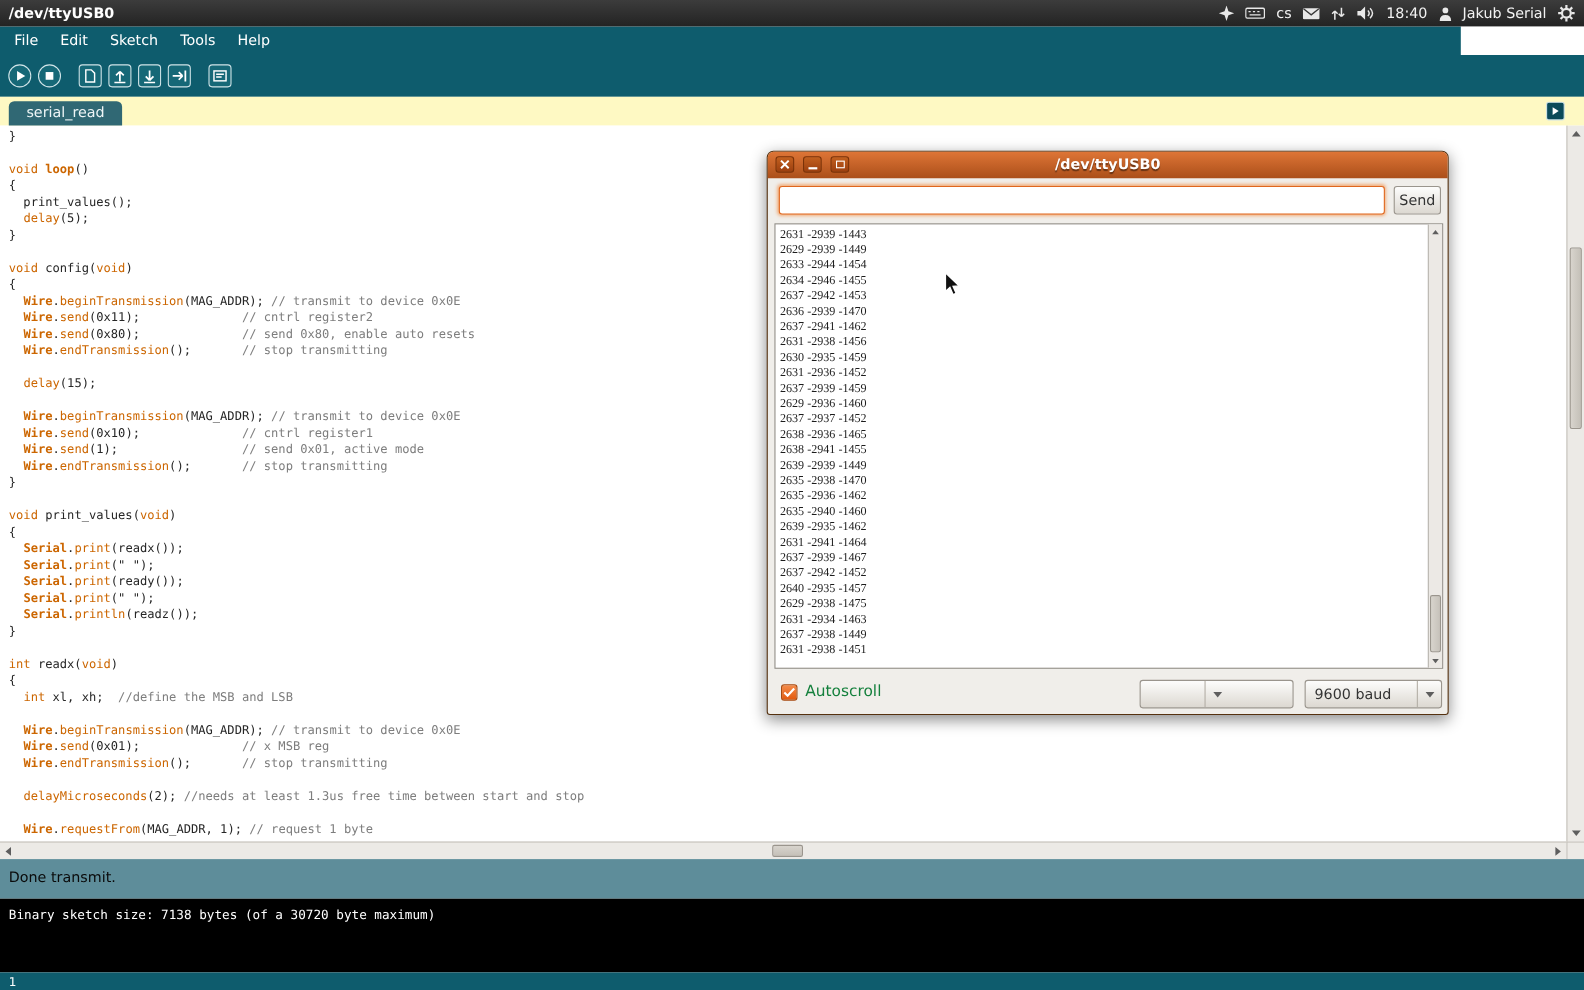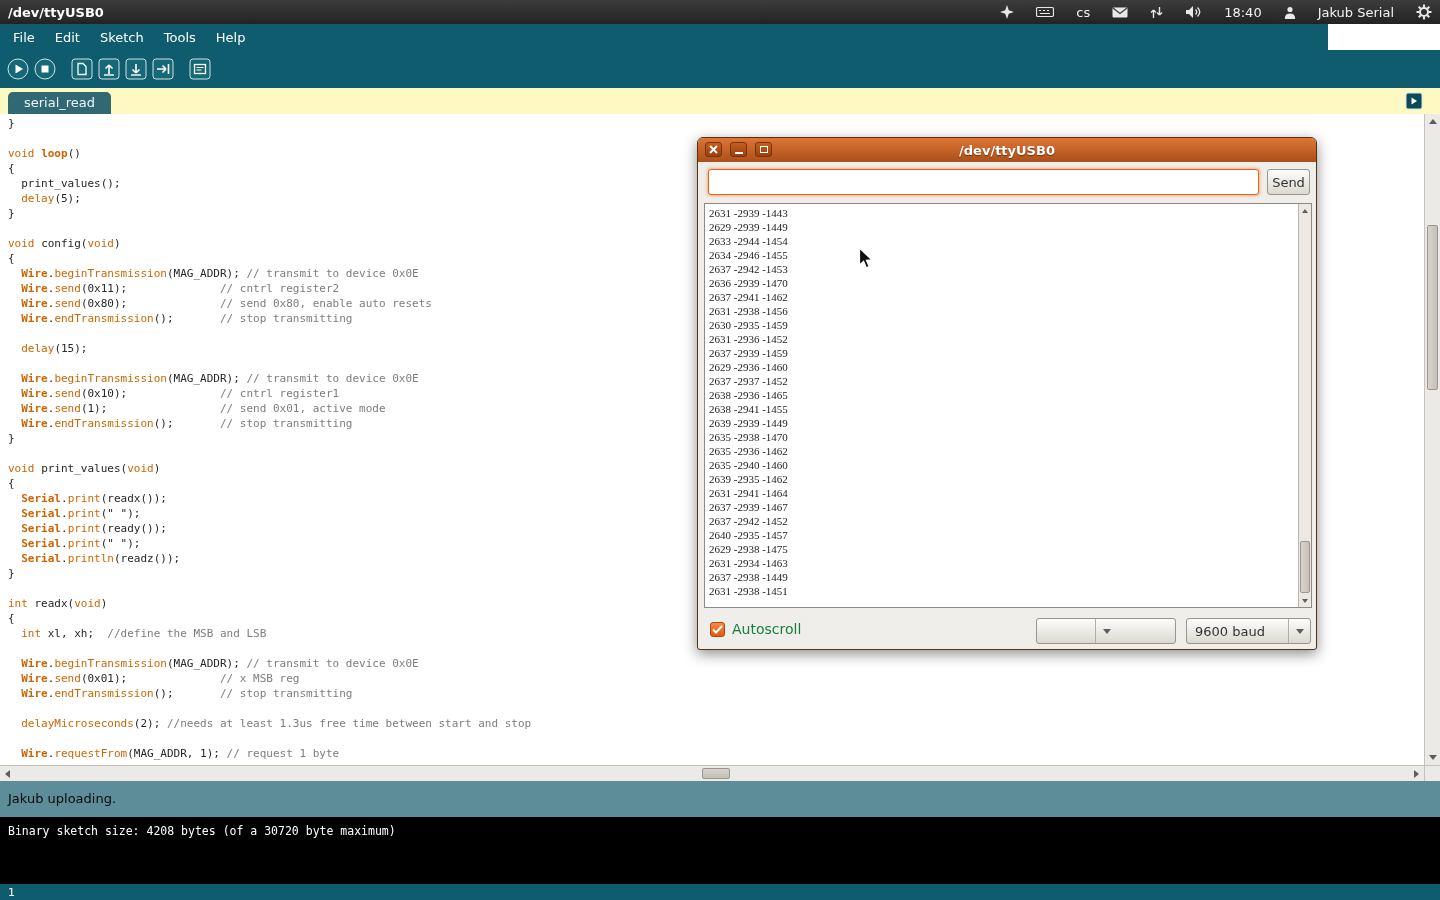--- a/index.html
+++ b/index.html
@@ -3,21 +3,21 @@
 <meta charset="utf-8">
 <style>
   *{box-sizing:border-box;margin:0;padding:0;}
   html,body{width:1440px;height:900px;}
   body{font-family:"DejaVu Sans",sans-serif;position:relative;overflow:hidden;background:#fff;}
 
   
   #sysbar{position:absolute;left:0;top:0;width:1440px;height:24px;
     background:linear-gradient(#3c3c3c,#232323);display:flex;align-items:center;color:#ededed;z-index:5;}
   #sys-title{font-weight:bold;font-size:13px;margin-left:8px;color:#fff;}
-  #sys-tray{margin-left:auto;display:flex;align-items:center;gap:22px;margin-right:8px;font-size:13px;}
+  #sys-tray{margin-left:auto;display:flex;align-items:center;gap:10px;margin-right:8px;font-size:13px;}
   .tray-icon{display:flex;align-items:center;}
   .tray-text{color:#f2f2f2;}
 
   
   #menubar{position:absolute;left:0;top:24px;width:1328px;height:26px;background:#0e5c6d;
     display:flex;align-items:center;padding-left:3px;z-index:4;}
   .menu-item{color:#fff;font-size:13px;padding:4px 10px;cursor:default;}
   #toolbar{position:absolute;left:0;top:50px;width:1440px;height:38px;background:#0e5c6d;
     display:flex;align-items:center;padding-left:7px;z-index:4;}
   .tb{width:22px;height:22px;margin-right:5px;background:none;border:none;padding:0;}
@@ -244,22 +244,22 @@
   <span class="sb-arrow" style="left:0;top:0;">
       <span class="tri-left"></span>
     </span>
   <span class="sb-arrow" style="right:0;top:0;">
       <span class="tri-right"></span>
     </span>
   <div id="hthumb" class="sb-thumb"></div>
 </div>
 <div id="scroll-corner"></div>
 
-<div id="statusbar">Jakub uploading.</div>
-<div id="console">Binary sketch size: 4208 bytes (of a 30720 byte maximum)</div>
+<div id="statusbar">Done transmit.</div>
+<div id="console">Binary sketch size: 7138 bytes (of a 30720 byte maximum)</div>
 <div id="footer">1</div>
 
 <div id="swin">
   <div id="swin-title">
     <div id="wbtns">
       <button class="wbtn">
         <svg width="9" height="9" viewBox="0 0 9 9">
             <path d="M1 1 L8 8 M8 1 L1 8" stroke="#fff" stroke-width="1.8"></path>
           </svg>
       </button>

